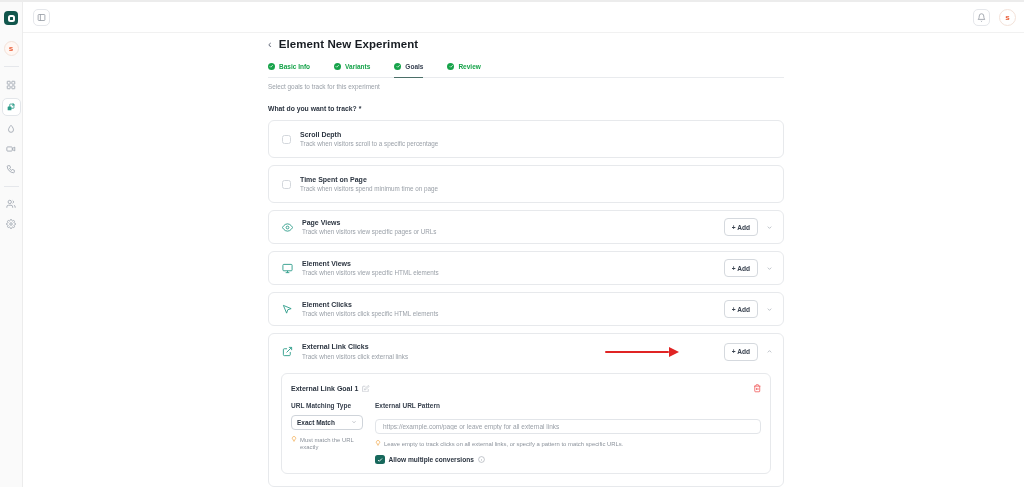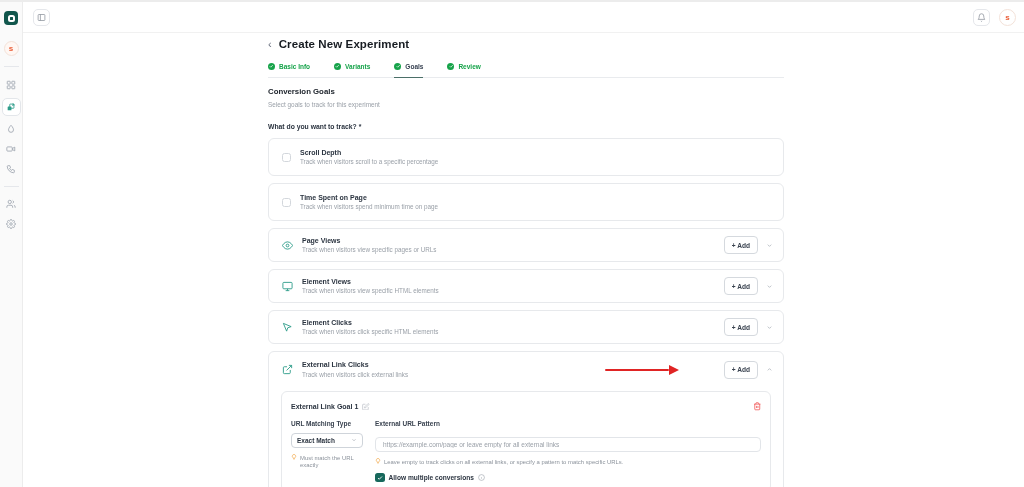--- a/index.html
+++ b/index.html
@@ -209,21 +209,21 @@
         </svg>
     </span>
   </div>
   <div class="top-avatar">s</div>
 </div>
 
 <div class="content">
 
   <div class="title-row">
     <span class="back-chev">‹</span>
-    <span class="page-title">Create New Experiment</span>
+    <span class="page-title">Element New Experiment</span>
   </div>
 
   <div class="steps-row">
     <div class="step">
       <span class="dot">
         <svg width="4.5" height="4.5" viewBox="0 0 24 24" fill="none" stroke="#fff" stroke-width="4">
             <path d="M20 6L9 17l-5-5"></path>
           </svg>
       </span>
       <span class="lbl">Basic Info</span>
@@ -247,21 +247,20 @@
     <div class="step">
       <span class="dot">
         <svg width="4.5" height="4.5" viewBox="0 0 24 24" fill="none" stroke="#fff" stroke-width="4">
             <path d="M20 6L9 17l-5-5"></path>
           </svg>
       </span>
       <span class="lbl">Review</span>
     </div>
   </div>
 
-  <div class="section-title">Conversion Goals</div>
   <div class="section-sub">Select goals to track for this experiment</div>
   <div class="question">What do you want to track? *</div>
 
   <div class="cards">
 
     <div class="goal-card tall">
       <div class="checkbox"></div>
       <div class="goal-main">
         <span class="goal-name">Scroll Depth</span>
         <span class="goal-desc">Track when visitors scroll to a specific percentage</span>

